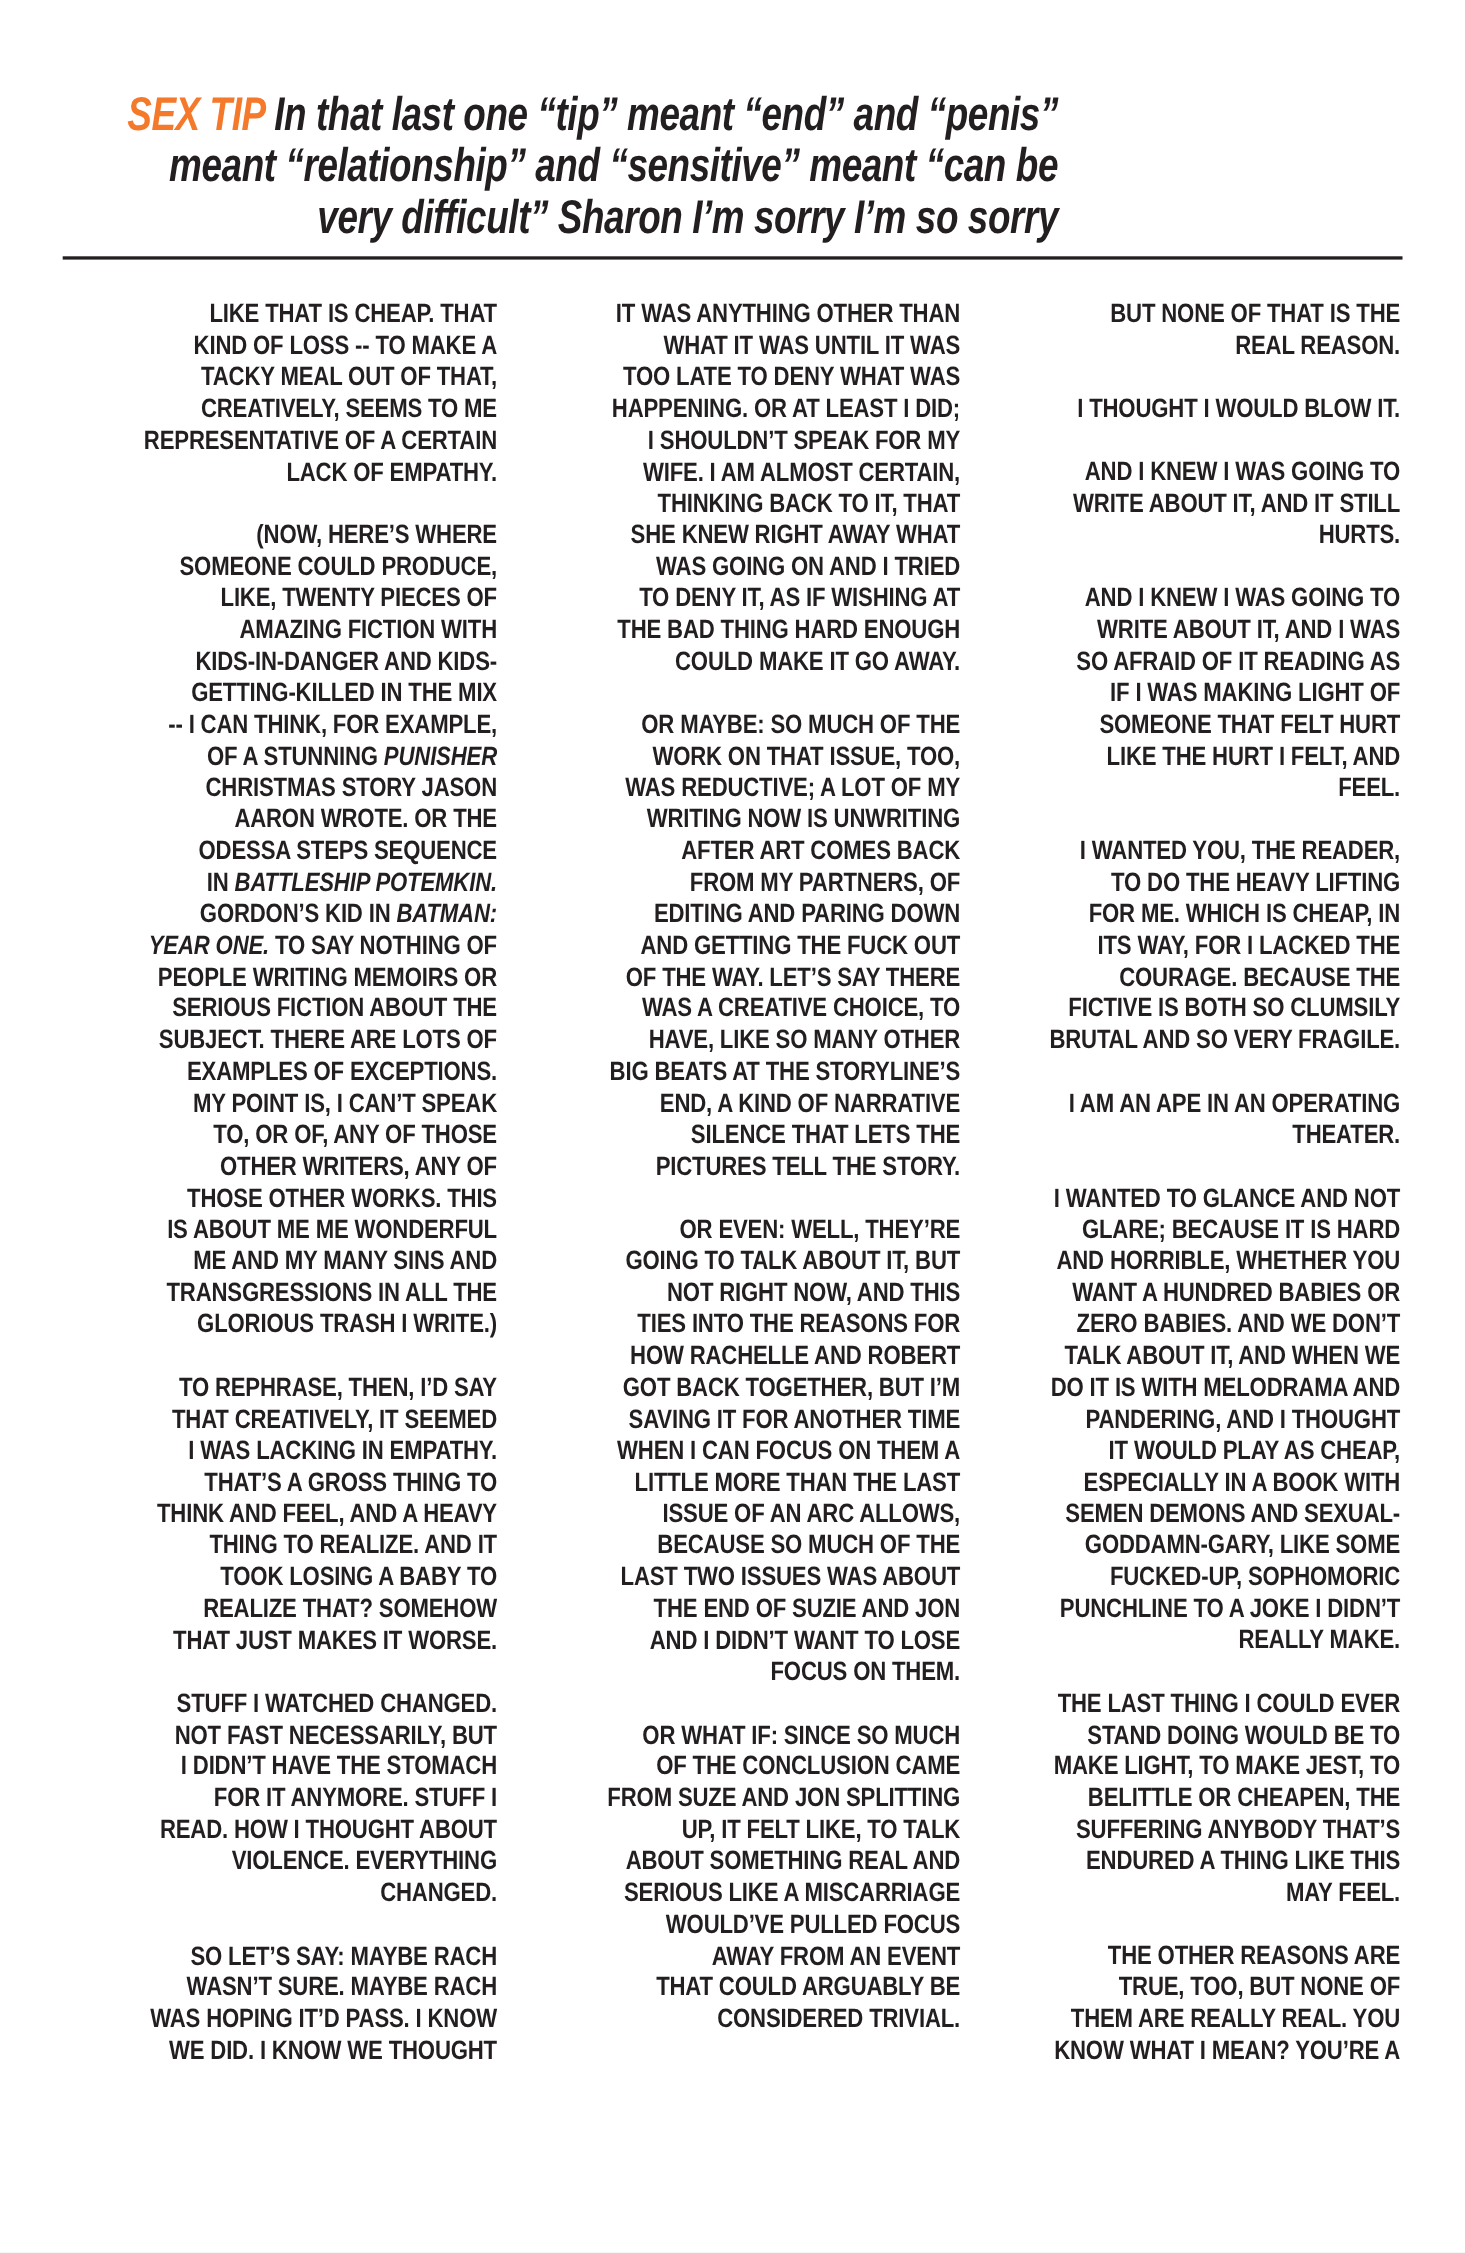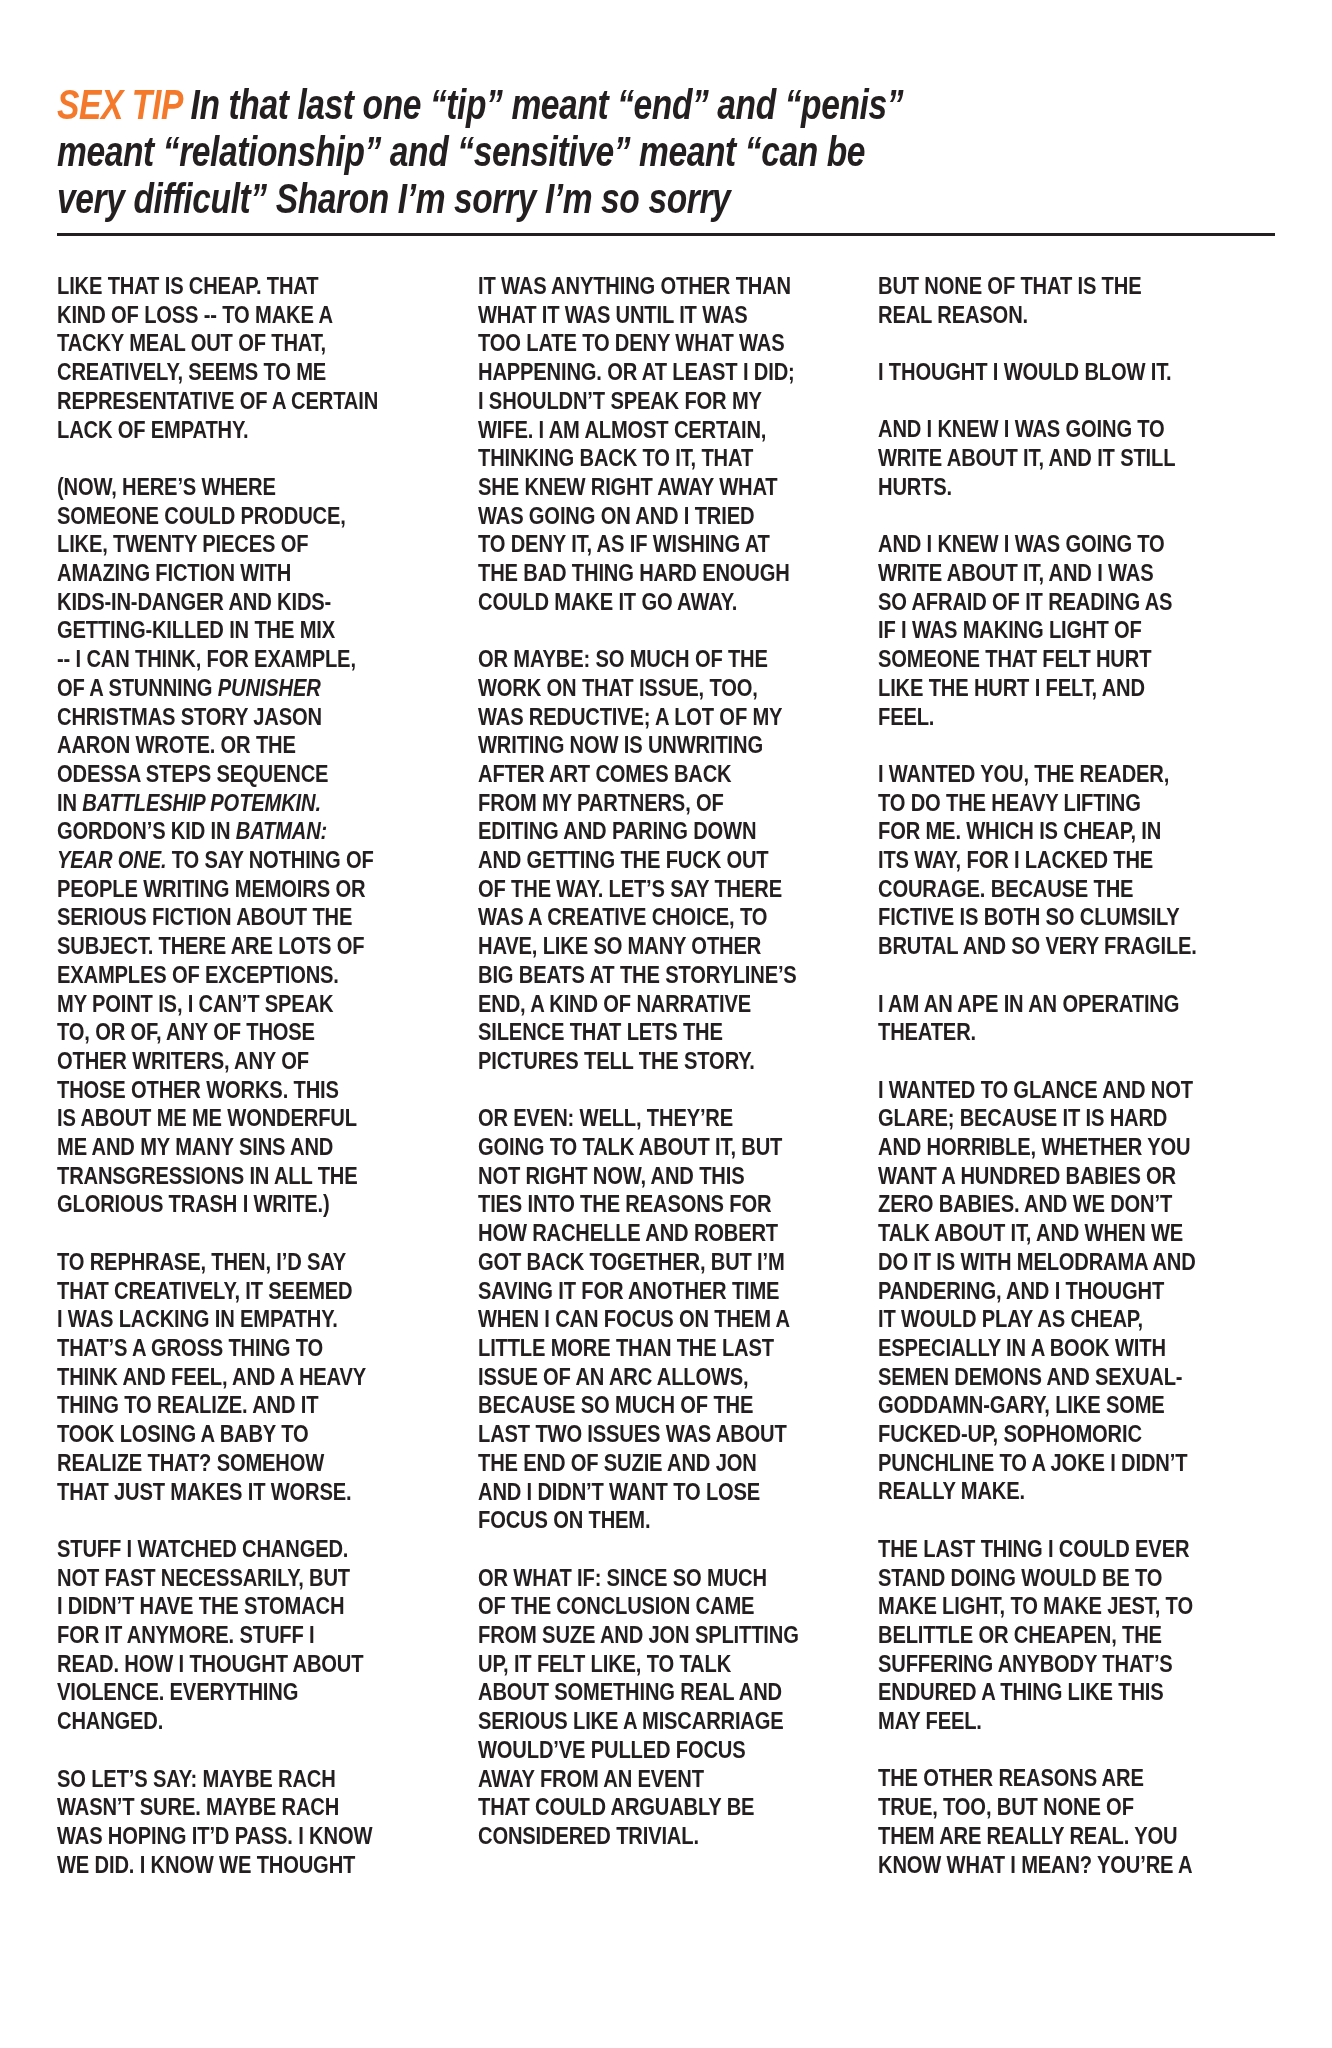--- a/index.html
+++ b/index.html
@@ -10,20 +10,21 @@
   html,body{margin:0;padding:0;background:#e8e8e8;}
   .page{
     position:relative;
     width:1332px;
     height:2048px;
     background:var(--paper);
     overflow:hidden;
     margin:0 auto;
     font-family:"Liberation Sans","DejaVu Sans",sans-serif;
     color:var(--ink);
+    text-align:right;
   }
   .header{
     position:absolute;
     left:57px;
     top:52px;
     width:1160px;
     font-size:43px;
     line-height:47px;
     font-weight:700;
     font-style:italic;

